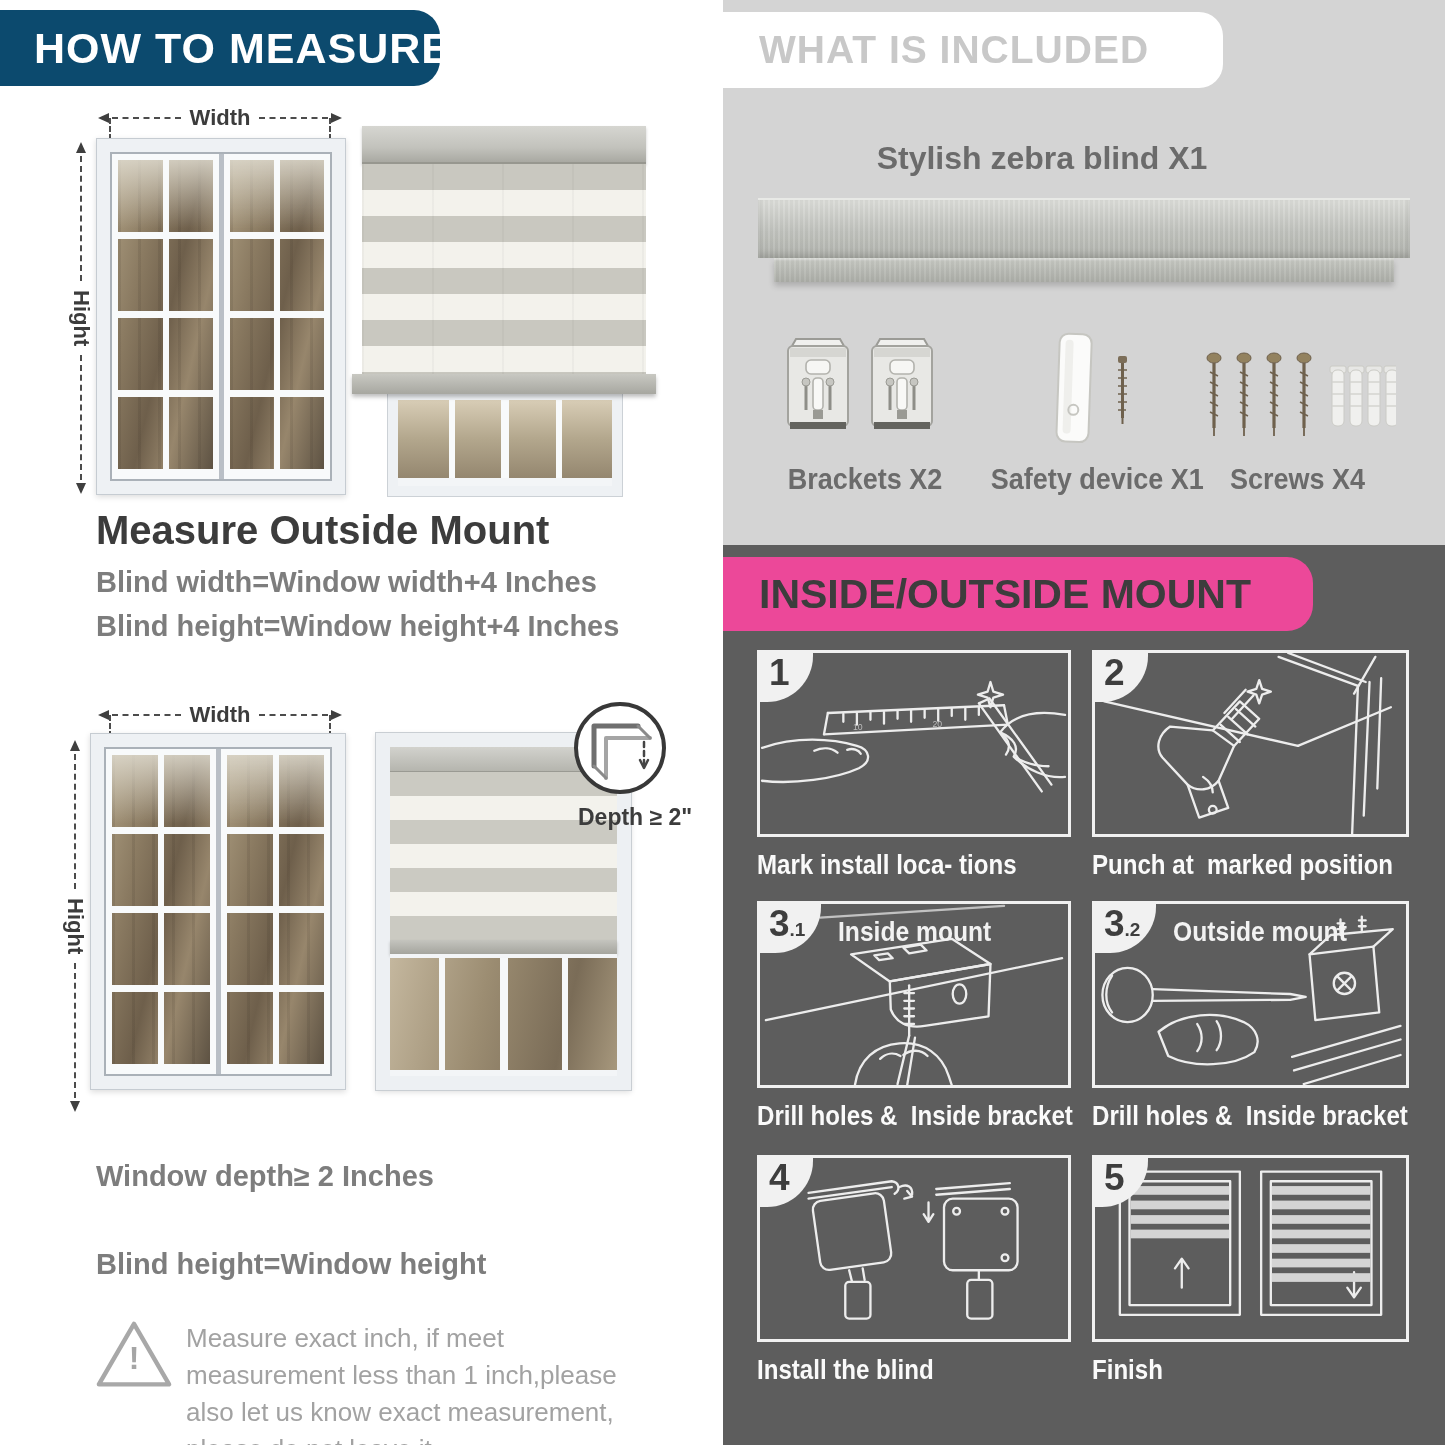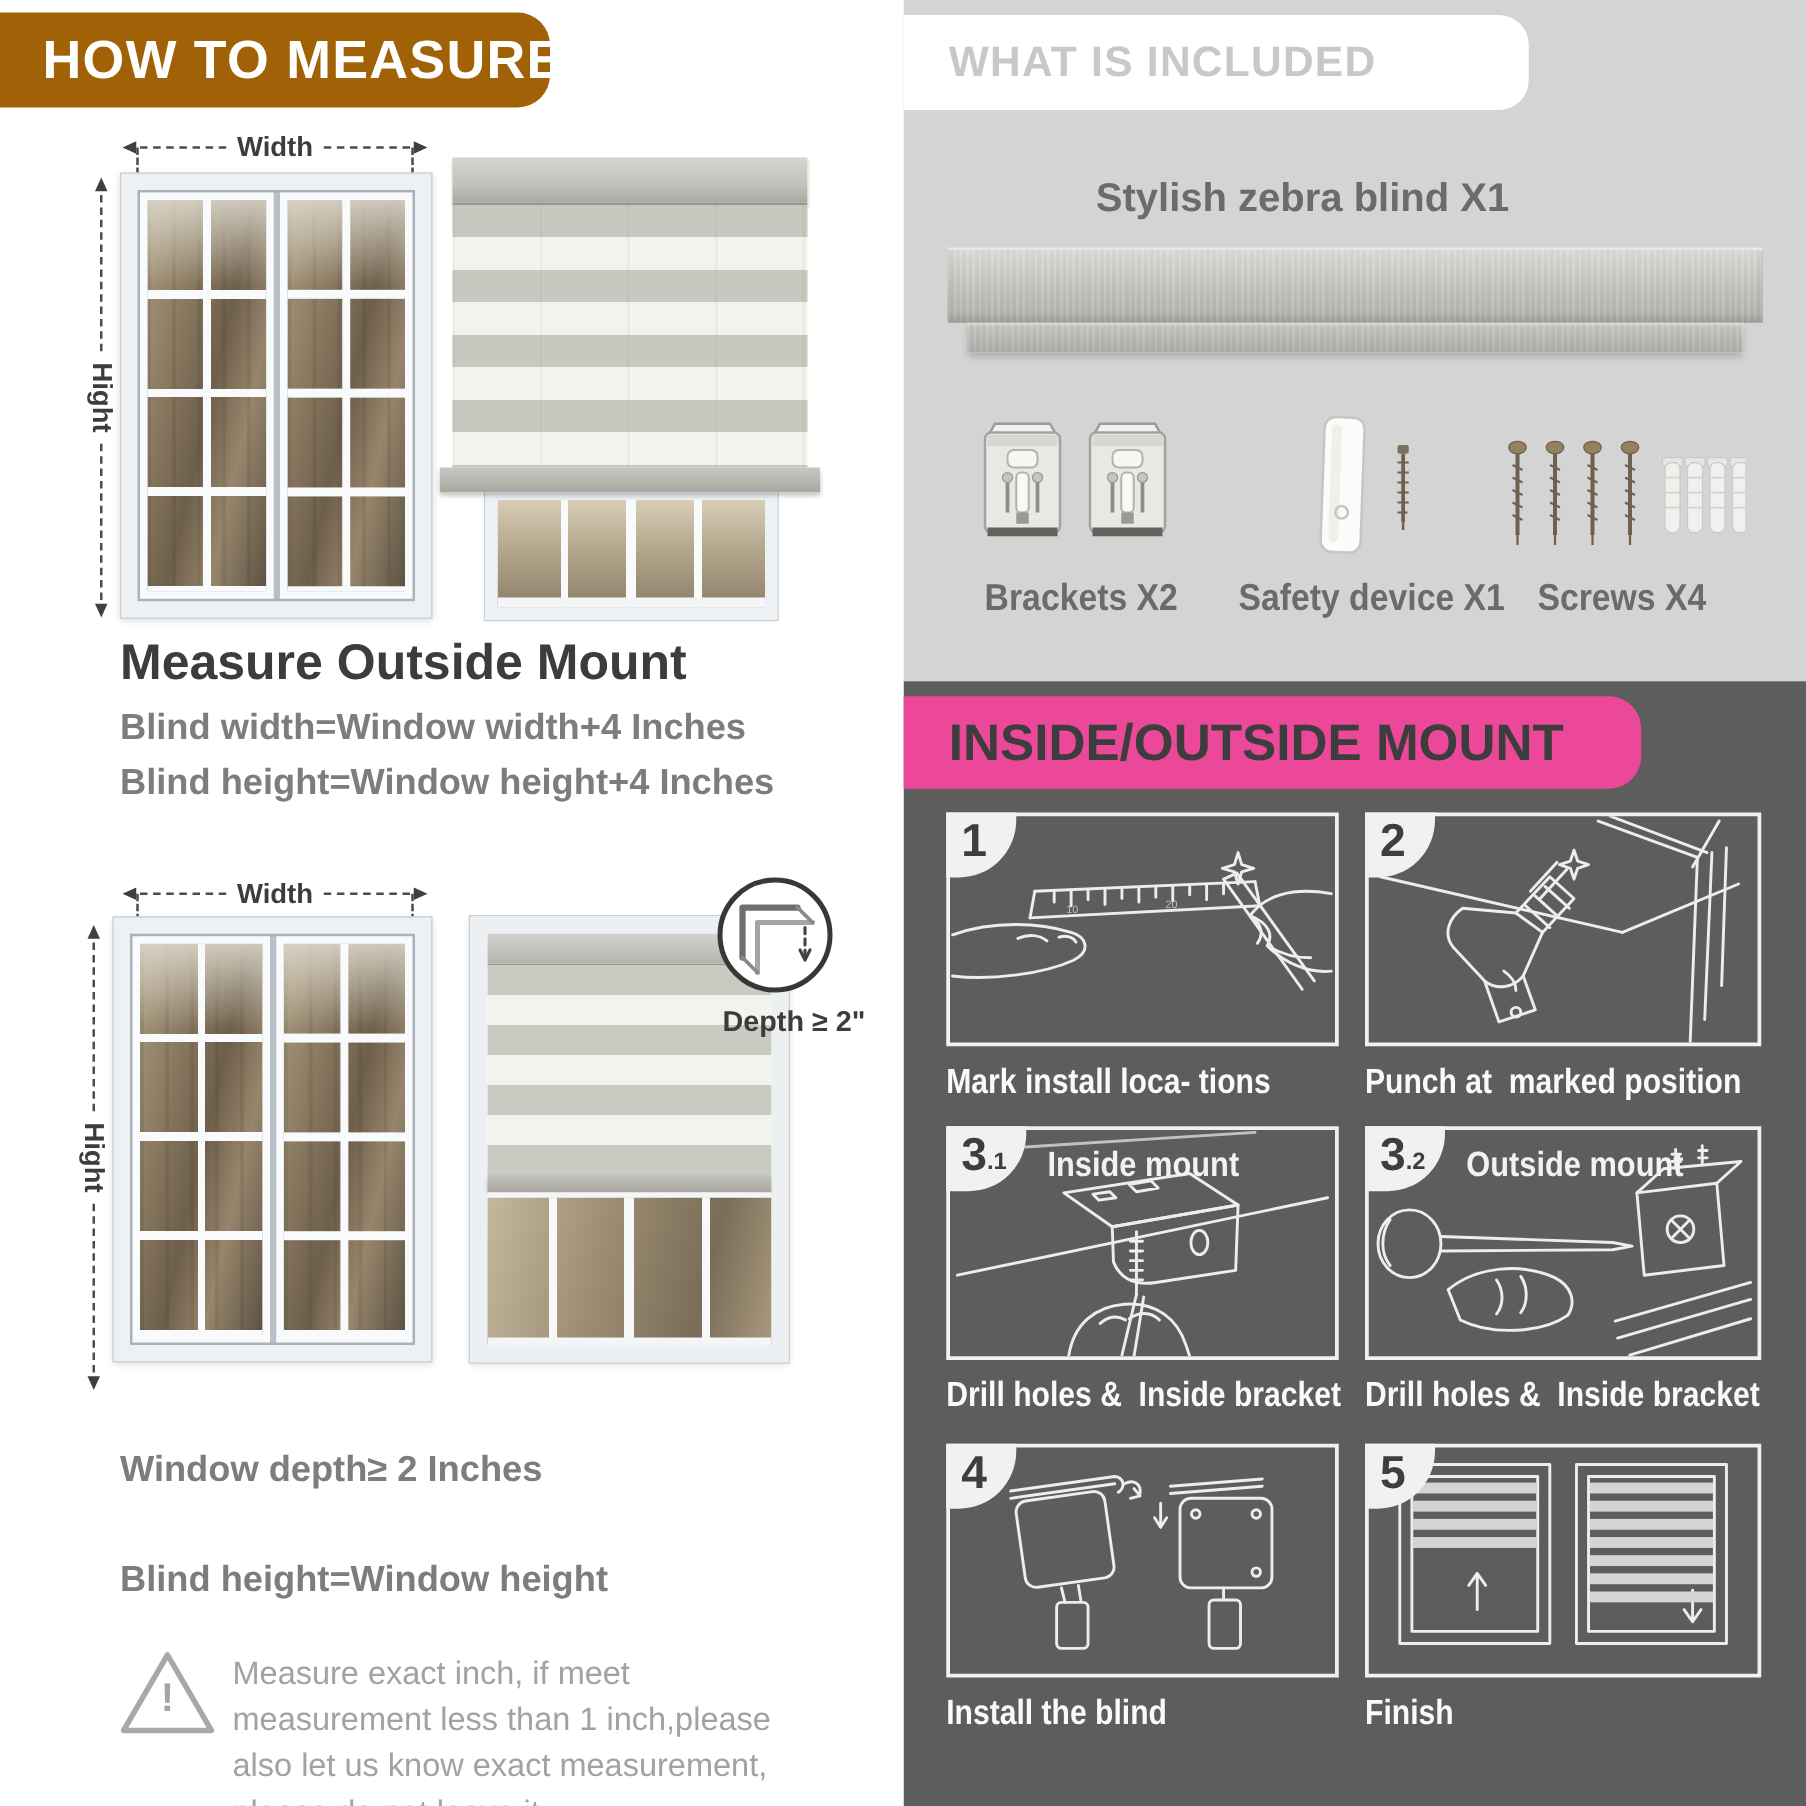--- a/index.html
+++ b/index.html
@@ -1,20 +1,20 @@
 <!DOCTYPE html>
 <html><head>
 <meta charset="utf-8">
 <style>
   html,body{margin:0;padding:0;background:#fff;}
   .canvas{position:relative;width:1445px;height:1445px;background:#ffffff;overflow:hidden;
           font-family:"Liberation Sans",sans-serif;}
 
   
-  .lheader{position:absolute;left:0;top:10px;width:440px;height:76px;background:#a16207;
+  .lheader{position:absolute;left:0;top:10px;width:440px;height:76px;background:#0c4a6e;
            border-radius:0 26px 26px 0;color:#fff;font-size:43px;font-weight:800;
            line-height:76px;padding-left:34px;letter-spacing:1px;box-sizing:border-box;white-space:nowrap;}
 
   
   .mw{position:absolute;display:flex;align-items:center;height:30px;}
   .mw .dash{flex:1;height:0;border-top:2px dashed #4c4c4c;margin:0 3px;}
   .mw .mlabel{font-size:22px;font-weight:700;color:#3c3c3c;padding:0 6px;white-space:nowrap;}
   .arr{width:0;height:0;border-top:5px solid transparent;border-bottom:5px solid transparent;}
   .a-l{border-right:11px solid #3f3f3f;}
   .a-r{border-left:11px solid #3f3f3f;}
@@ -77,21 +77,21 @@
   .warn-icon{position:absolute;width:80px;height:72px;}
   .warn-mark{position:absolute;left:0;top:22px;width:80px;text-align:center;
              font-size:32px;font-weight:700;color:#a5a5a5;}
   .warn-text{position:absolute;margin:0;font-size:26px;color:#a2a2a2;line-height:1.42;}
 
   
   .light-sec{position:absolute;left:723px;top:0;width:722px;height:545px;background:#d4d4d4;}
   .dark-sec{position:absolute;left:723px;top:545px;width:722px;height:900px;background:#5d5d5d;}
 
   .rh1{position:absolute;left:723px;top:12px;width:500px;height:76px;background:#fff;
-       border-radius:0 24px 24px 0;color:#c8c8c8;font-size:34px;font-weight:800;line-height:76px;
+       border-radius:0 24px 24px 0;color:#c8c8c8;font-size:39px;font-weight:800;line-height:76px;
        padding-left:36px;box-sizing:border-box;letter-spacing:1px;white-space:nowrap;}
   .blind-label{position:absolute;left:723px;top:140px;width:638px;text-align:center;margin:0;
        font-size:32px;font-weight:700;color:#6b6b6b;}
   .headrail{position:absolute;left:758px;top:198px;width:652px;}
   .hr-main{height:58px;border-top:2px solid #e8e9e6;
      background-image:repeating-linear-gradient(90deg, rgba(255,255,255,.10) 0 2px, rgba(0,0,0,.02) 2px 5px),
                       linear-gradient(180deg,#dadbd7,#bfc1bc 55%,#b0b2ac);
      box-shadow:inset 0 -4px 6px rgba(0,0,0,.12);}
   .hr-lip{height:24px;margin:0 16px;
      background-image:repeating-linear-gradient(90deg, rgba(255,255,255,.08) 0 2px, rgba(0,0,0,.02) 2px 5px),

